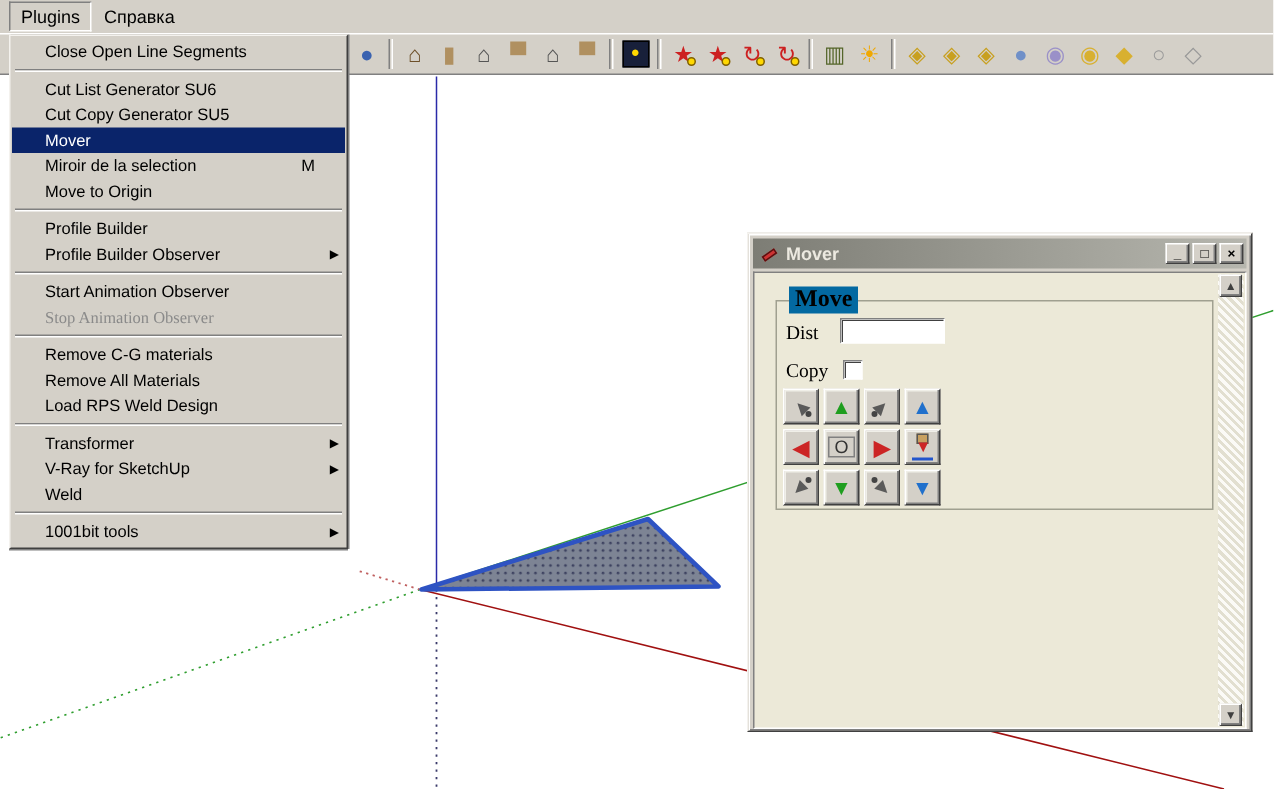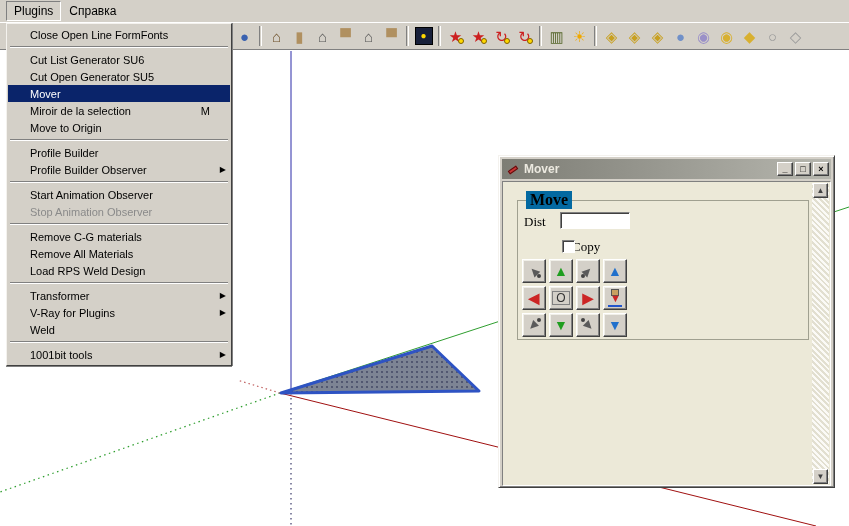--- a/index.html
+++ b/index.html
@@ -22,21 +22,21 @@
   .c-gold2 { color:#d8b030; } .c-gray { color:#999; } .c-nav { color:#3a62b0; }
 
   
   .menu { position:absolute; left:6px; top:23px; width:226px; background:#d4d0c8; z-index:10;
           border:1px solid; border-color:#f4f2ee #404040 #404040 #f4f2ee; box-shadow:1px 0 0 #808080, 0 1px 0 #808080; padding:2px 1px; font-size:11px; }
   .mi { height:17px; display:flex; align-items:center; padding:0 6px 0 22px; color:#000; white-space:nowrap; }
   .mi .lbl { flex:1 1 auto; }
   .mi .sc { margin-right:14px; }
   .mi .sub { font-size:8px; margin-right:-2px; }
   .mi.hl { background:#0a246a; color:#ffffff; }
-  .mi.dis { color:#8a8a8a; }
+  .mi.dis { color:#8a8a8a;font-family:Liberation Serif, serif; }
   .msep { height:2px; border-top:1px solid #808080; border-bottom:1px solid #ffffff; margin:3px 2px; }
 
   
   .canvas-svg { position:absolute; left:0; top:0; z-index:1; }
 
   
   .dlg { position:absolute; left:498px; top:155px; width:337px; height:333px; background:#d4d0c8; z-index:4;
          border:1px solid; border-color:#f4f2ee #404040 #404040 #f4f2ee; box-shadow:inset 1px 1px 0 #ffffff, inset -1px -1px 0 #808080; padding:3px; }
   .dlg-title { height:20px; background:linear-gradient(to right,#7d7d75,#b6b6ae); display:flex; align-items:center; padding:0 2px 0 4px; }
   .dlg-title .txt { color:#ece9e0; font-weight:bold; font-size:12px; flex:1 1 auto; margin-left:5px; }
@@ -142,28 +142,28 @@
   <span class="tb-ic c-bsph">●</span>
   <span class="tb-ic c-lav">◉</span>
   <span class="tb-ic c-gold2">◉</span>
   <span class="tb-ic c-gold2">◆</span>
   <span class="tb-ic c-gray">○</span>
   <span class="tb-ic c-gray">◇</span>
 </div>
 
 <div class="menu">
   <div class="mi">
-      <span class="lbl">Close Open Line FormFonts</span>
+      <span class="lbl">Close Open Line Segments</span>
     </div>
   <div class="msep"></div>
   <div class="mi">
       <span class="lbl">Cut List Generator SU6</span>
     </div>
   <div class="mi">
-      <span class="lbl">Cut Open Generator SU5</span>
+      <span class="lbl">Cut Copy Generator SU5</span>
     </div>
   <div class="mi hl">
       <span class="lbl">Mover</span>
     </div>
   <div class="mi">
       <span class="lbl">Miroir de la selection</span>
       <span class="sc">M</span>
     </div>
   <div class="mi">
       <span class="lbl">Move to Origin</span>
@@ -192,21 +192,21 @@
     </div>
   <div class="mi">
       <span class="lbl">Load RPS Weld Design</span>
     </div>
   <div class="msep"></div>
   <div class="mi">
       <span class="lbl">Transformer</span>
       <span class="sub">▶</span>
     </div>
   <div class="mi">
-      <span class="lbl">V-Ray for Plugins</span>
+      <span class="lbl">V-Ray for SketchUp</span>
       <span class="sub">▶</span>
     </div>
   <div class="mi">
       <span class="lbl">Weld</span>
     </div>
   <div class="msep"></div>
   <div class="mi">
       <span class="lbl">1001bit tools</span>
       <span class="sub">▶</span>
     </div>
@@ -225,21 +225,21 @@
   <div class="dlg-content">
     <div class="vscroll">
       <span class="sbtn up">▲</span>
       <span class="sbtn dn">▼</span>
     </div>
 
     <div class="grp move">
       <span class="grp-legend">Move</span>
       <span class="flabel" style="left:6px;top:13px;">Dist</span>
       <input class="dist-input" type="text" value="" style="">
-      <span class="flabel" style="left:6px;top:38px;margin-left:48px;">Copy</span>
+      <span class="flabel" style="left:6px;top:38px;">Copy</span>
       <span class="copy-box"></span>
 
       <div class="agrid">
         <div class="arow">
           <div class="abtn">
               <span class="g rotm45 a-gray">▲</span>
               <span class="pdot br"></span>
             </div>
           <div class="abtn">
               <span class="g a-green">▲</span>

